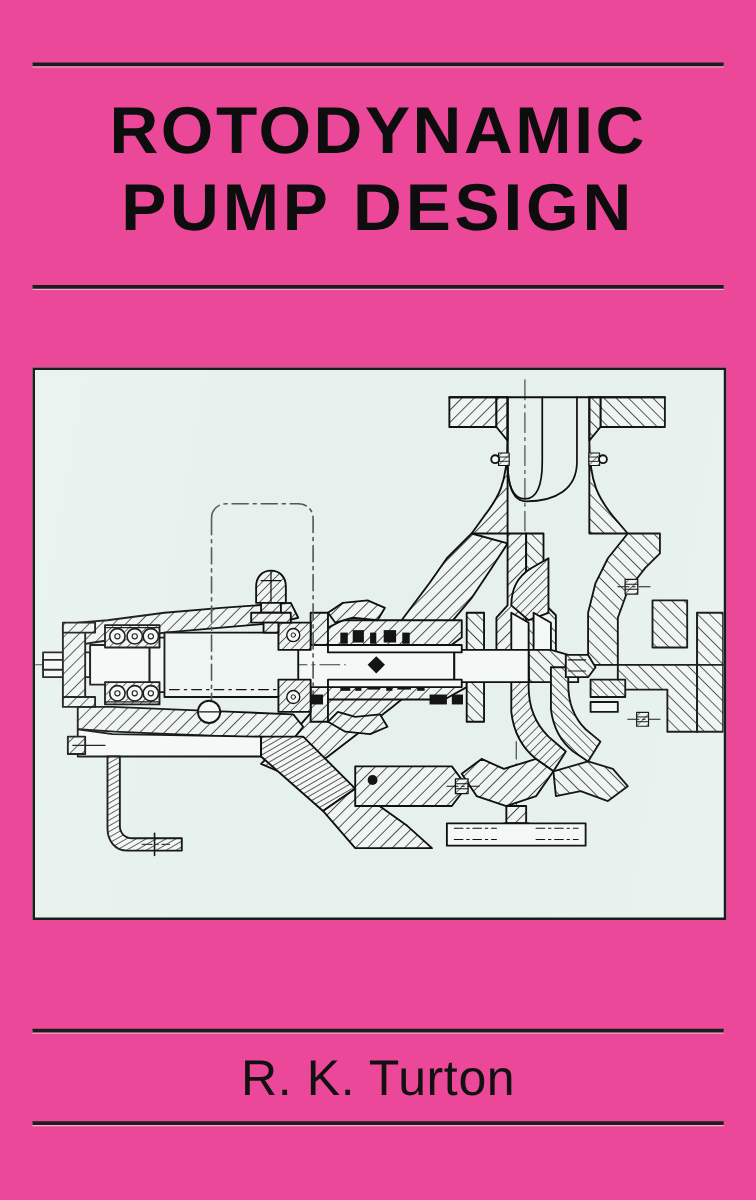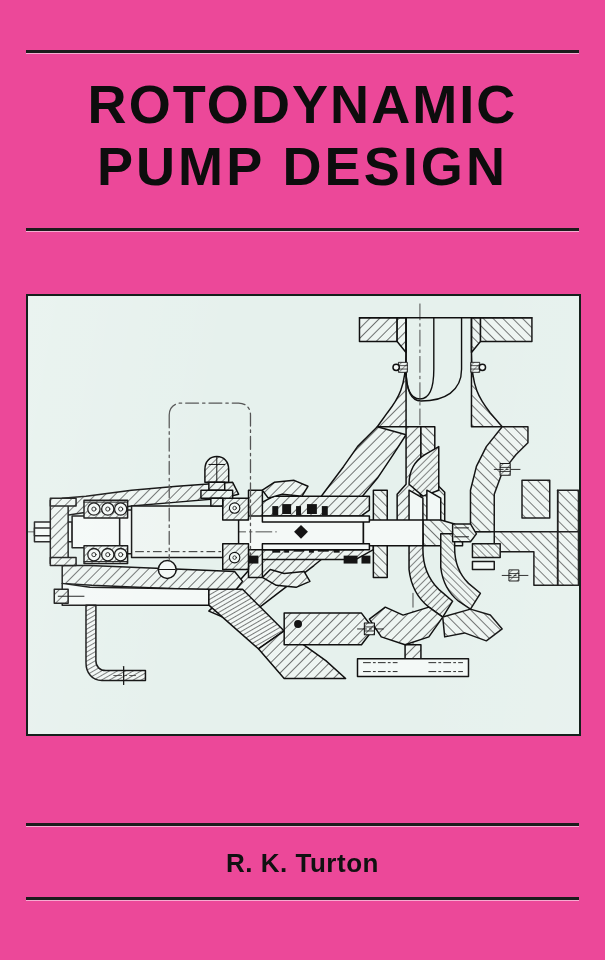--- a/index.html
+++ b/index.html
@@ -61,22 +61,22 @@
   #author-block {
     position: absolute;
     top: 840px;
     left: 0;
     width: 605px;
     text-align: center;
   }
   #author-name {
     color: #111111;
     font-family: "Liberation Sans", sans-serif;
-    font-weight: bold;
-    font-size: 26px;
+    font-weight: normal;
+    font-size: 40px;
     line-height: 46px;
     letter-spacing: 0.5px;
     white-space: nowrap;
   }
 
   
   #illustration-frame {
     position: absolute;
     left: 26px;
     top: 294px;

